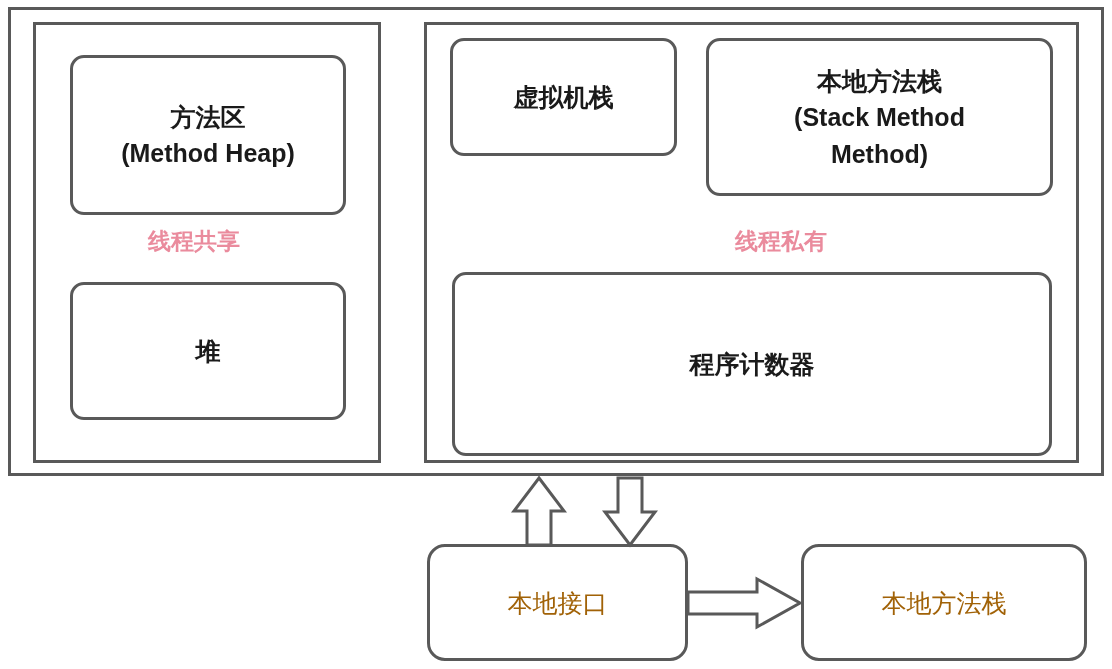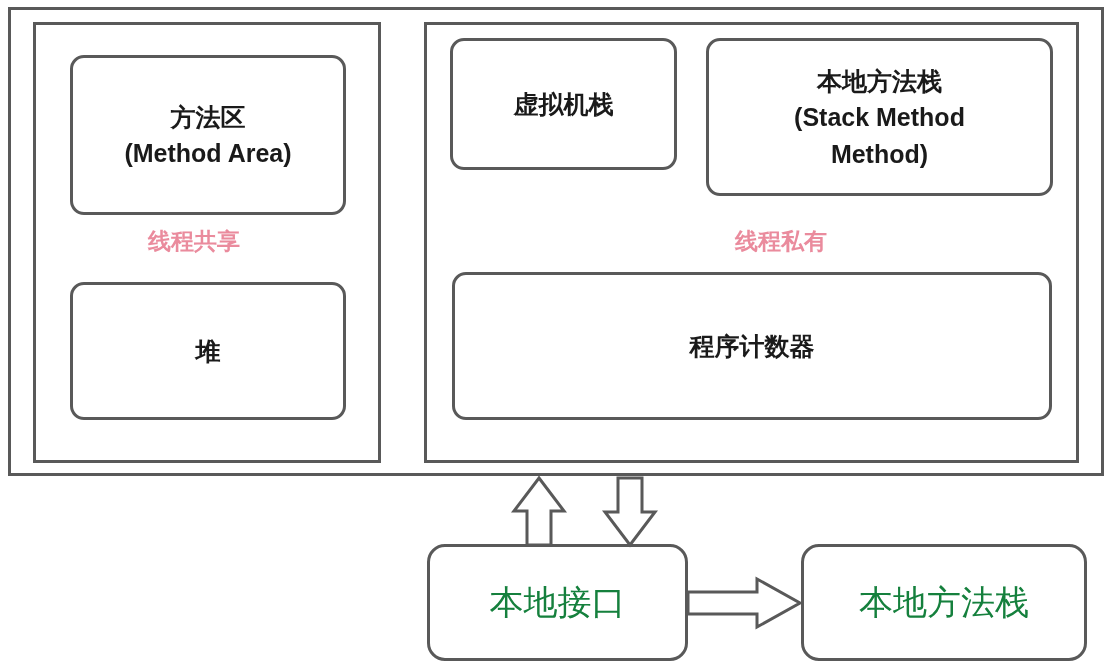--- a/index.html
+++ b/index.html
@@ -47,22 +47,22 @@
     line-height: 1.45;
     padding: 0 8px;
     box-sizing: border-box;
   }
   .bold-label {
     font-weight: bold;
     font-size: 25px;
   }
   .thin-label {
     font-weight: normal;
-    font-size: 34px;
-    color: #15803d;
+    font-size: 25px;
+    color: #a16207;
   }
   .l1 { display: block; }
   .l2 { display: block; }
   .l3 { display: block; }
 
   
   .pink-note {
     position: absolute;
     font-weight: bold;
     font-size: 23px;
@@ -92,51 +92,51 @@
 
 <div id="canvas">
 
   <div class="box sharp" style="left:8px; top:7px; width:1096px; height:469px;"></div>
 
   <div class="box sharp" style="left:33px; top:22px; width:348px; height:441px;"></div>
 
   <div class="box rounded" style="left:70px; top:55px; width:276px; height:160px;">
     <div class="boxlabel bold-label">
       <span class="l1">方法区</span>
-      <span class="l2">(Method Area)</span>
+      <span class="l2">(Method Heap)</span>
     </div>
   </div>
 
   <div class="pink-note" style="left:33px; top:226px; width:322px;">线程共享</div>
 
   <div class="box rounded" style="left:70px; top:282px; width:276px; height:138px;">
     <div class="boxlabel bold-label">
       <span class="l1">堆</span>
     </div>
   </div>
 
   <div class="box sharp" style="left:424px; top:22px; width:655px; height:441px;"></div>
 
-  <div class="box rounded" style="left:450px; top:38px; width:227px; height:132px;">
+  <div class="box rounded" style="left:450px; top:38px; width:227px; height:118px;">
     <div class="boxlabel bold-label">
       <span class="l1">虚拟机栈</span>
     </div>
   </div>
 
   <div class="box rounded" style="left:706px; top:38px; width:347px; height:158px;">
     <div class="boxlabel bold-label">
       <span class="l1">本地方法栈</span>
       <span class="l2">(Stack Method</span>
       <span class="l3">Method)</span>
     </div>
   </div>
 
   <div class="pink-note" style="left:424px; top:226px; width:714px;">线程私有</div>
 
-  <div class="box rounded" style="left:452px; top:272px; width:600px; height:148px;">
+  <div class="box rounded" style="left:452px; top:272px; width:600px; height:184px;">
     <div class="boxlabel bold-label">
       <span class="l1">程序计数器</span>
     </div>
   </div>
 
   <div class="box rounded-lg" style="left:427px; top:544px; width:261px; height:117px;">
     <div class="boxlabel thin-label">
       <span class="l1">本地接口</span>
     </div>
   </div>

